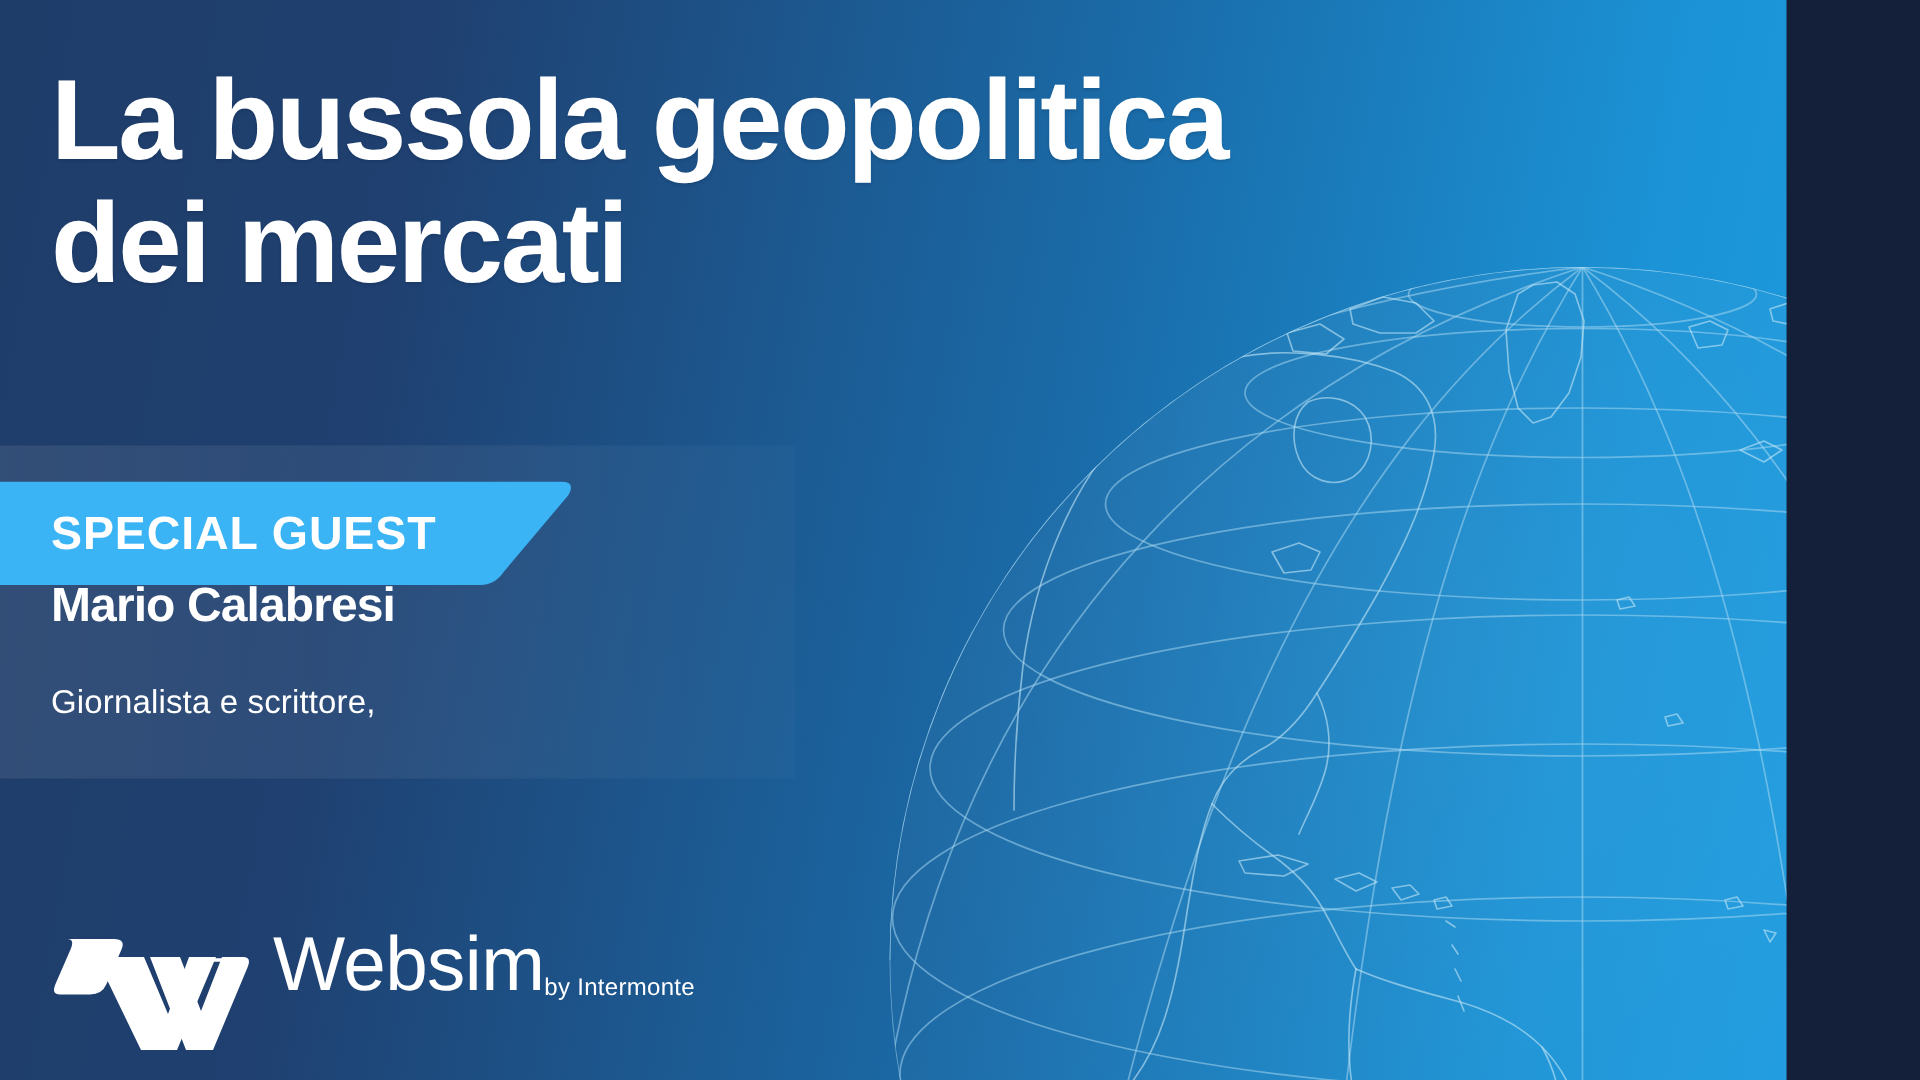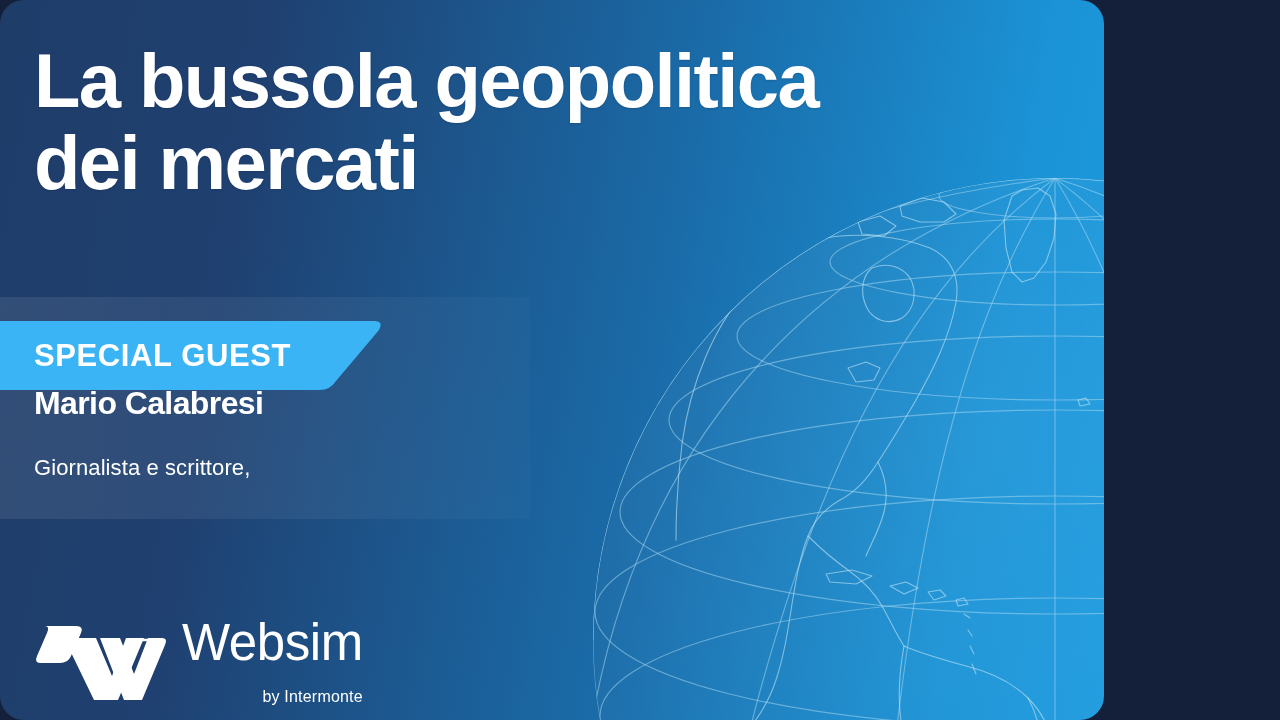--- a/index.html
+++ b/index.html
@@ -2,26 +2,25 @@
 <html><head>
 <meta charset="utf-8">
 <style>
   html, body {
     margin: 0;
     padding: 0;
     background: #14203a;
   }
   #slide {
     position: relative;
-    width: 1104px;
+    width: 1191px;
     height: 720px;
     overflow: hidden;
     font-family: "Liberation Sans", sans-serif;
     background: linear-gradient(100deg, #1f3d69 0%, #1f4070 22%, #1a6ba8 58%, #1b93d6 86%, #1d9bdf 100%);
-    border-radius: 24px;
   }
 
   
   .globe-layer {
     position: absolute;
     inset: 0;
     pointer-events: none;
   }
   .globe-layer svg { display: block; }
 
@@ -105,21 +104,21 @@
     left: 34px;
     top: 618px;
     display: flex;
     align-items: flex-start;
   }
   .logo-mark { flex: 0 0 auto; }
   .logo-mark svg { display: block; }
   .logo-text {
     margin-left: 14px;
     display: flex;
-    flex-direction: column;
+    flex-direction: row;
     align-items: flex-end;
   }
   .logo-word {
     color: #ffffff;
     font-size: 51px;
     font-weight: 400;
     letter-spacing: -0.4px;
     line-height: 0.98;
     white-space: nowrap;
   }

